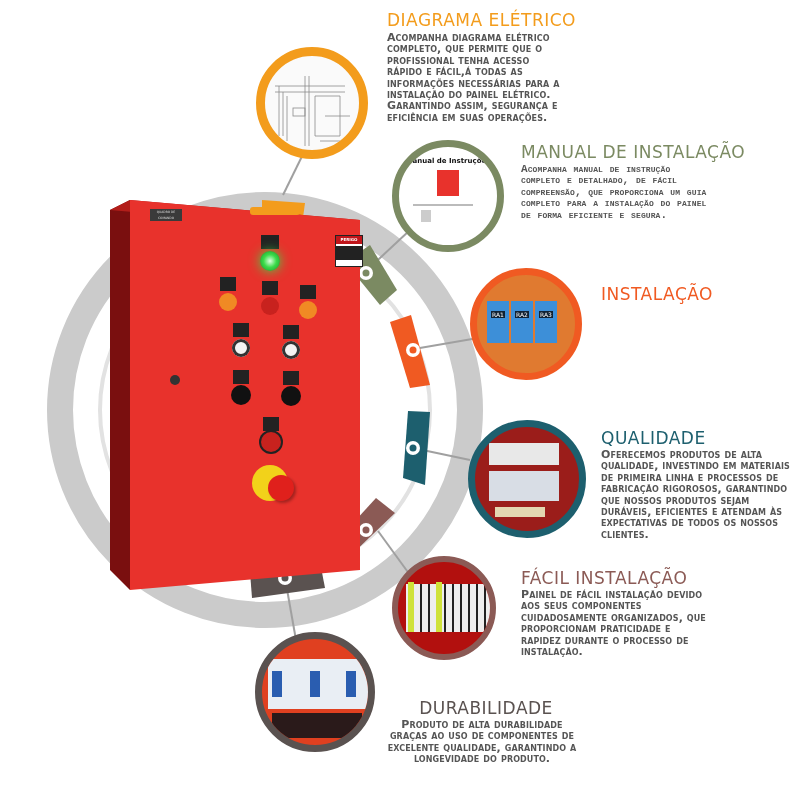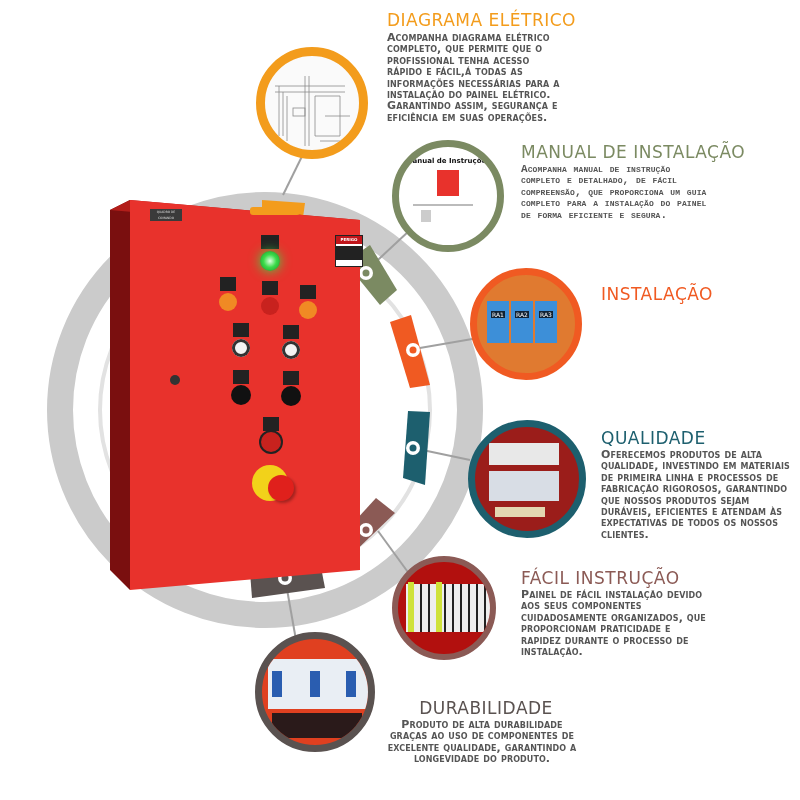--- a/index.html
+++ b/index.html
@@ -156,20 +156,20 @@
 <div class="abs" style="left:601px;top:284px;width:196px;">
   <div class="title" style="color:#f05a22;">INSTALAÇÃO</div>
 </div>
 
 <div class="abs" style="left:601px;top:428px;width:196px;">
   <div class="title" style="color:#1d5f6e;">QUALIDADE</div>
   <div class="desc" style="margin-top:1px;width:194px;">Oferecemos produtos de alta qualidade, investindo em materiais de primeira linha e processos de fabricação rigorosos, garantindo que nossos produtos sejam duráveis, eficientes e atendam às expectativas de todos os nossos clientes.</div>
 </div>
 
 <div class="abs" style="left:521px;top:568px;width:200px;">
-  <div class="title" style="color:#8b5a55;">FÁCIL INSTRUÇÃO</div>
+  <div class="title" style="color:#8b5a55;">FÁCIL INSTALAÇÃO</div>
   <div class="desc" style="margin-top:1px;width:185px;">Painel de fácil instalação devido aos seus componentes cuidadosamente organizados, que proporcionam praticidade e rapidez durante o processo de instalação.</div>
 </div>
 
 <div class="abs" style="left:386px;top:698px;width:200px;text-align:center;">
   <div class="title" style="color:#5a5250;">DURABILIDADE</div>
   <div class="desc" style="margin-top:1px;width:192px;">Produto de alta durabilidade graças ao uso de componentes de excelente qualidade, garantindo a longevidade do produto.</div>
 </div>
 
 </body></html>

